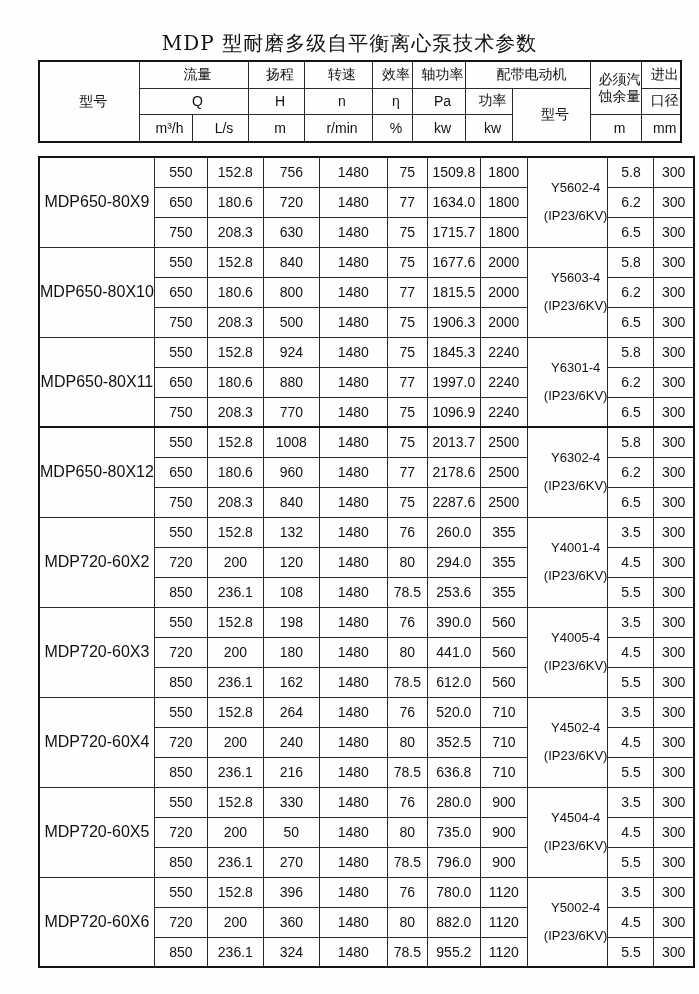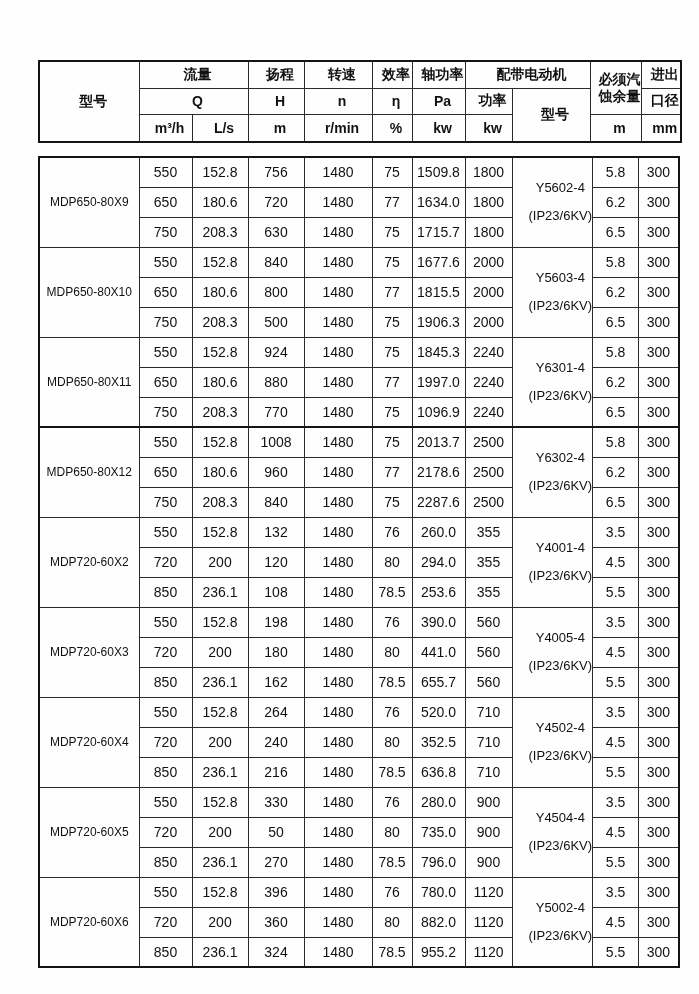--- a/index.html
+++ b/index.html
@@ -39,39 +39,42 @@
   .spec-table td {
     border: 1px solid #2b2b2b;
     text-align: center;
     vertical-align: middle;
     padding: 0;
     font-size: 14px;
     overflow: hidden;
     white-space: nowrap;
   }
   .header-table td {
-    font-weight: bold;
+    font-weight: normal;
     font-size: 14px;
     padding-left: 8px;
   }
   .header-table tr.h-row1 { height: 27px; }
   .header-table tr.h-row2 { height: 26px; }
   .header-table tr.h-row3 { height: 28px; }
   .header-table .npsh-head div { line-height: 17px; font-size: 14px; }
   .body-table tr { height: 30px; }
-  .body-table td.model-cell { font-size: 12px; letter-spacing: 0; }
+  .body-table td.model-cell { font-size: 16px; letter-spacing: 0; }
   .body-table td.motor-cell { font-size: 13px; padding-left: 16px; }
   .body-table td.motor-cell div { line-height: 28px; }
   .body-table tr.rule-heavy td { border-top: 2px solid #141414; }
 </style>
 </head>
 <body>
 
 <div class="page">
 
+  <div class="doc-title">
+    <span>MDP 型耐磨多级自平衡离心泵技术参数</span>
+  </div>
 
   <table class="spec-table header-table">
     <colgroup>
       <col style="width:100px">
         <col style="width:53px">
         <col style="width:56px">
       <col style="width:56px">
         <col style="width:68px">
         <col style="width:40px">
       <col style="width:53px">
@@ -350,21 +353,21 @@
           <td>560</td>
           <td>4.5</td>
           <td>300</td>
         </tr>
         <tr>
           <td>850</td>
           <td>236.1</td>
           <td>162</td>
           <td>1480</td>
           <td>78.5</td>
-          <td>655.7</td>
+          <td>612.0</td>
           <td>560</td>
           <td>5.5</td>
           <td>300</td>
         </tr>
         <tr>
           <td rowspan="3" class="model-cell">MDP720-60X4</td>
           <td>550</td>
           <td>152.8</td>
           <td>264</td>
           <td>1480</td>

